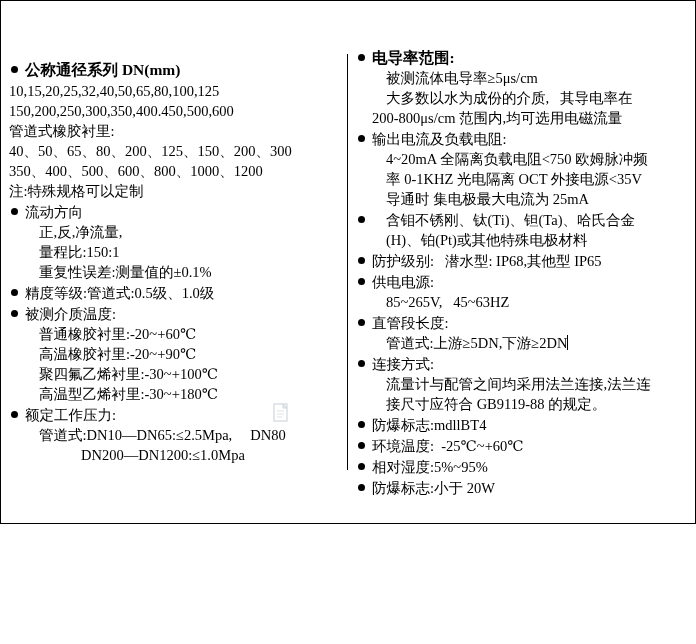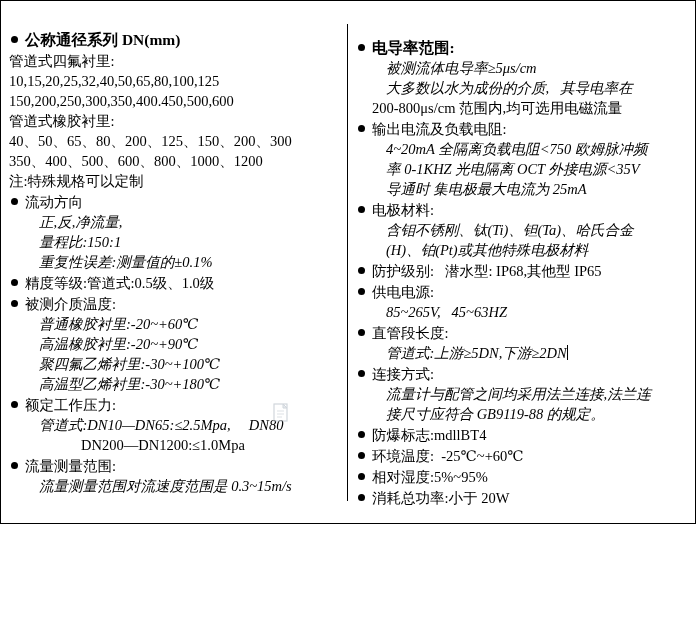--- a/index.html
+++ b/index.html
@@ -55,21 +55,21 @@
   }
   .line {
     font-size: 14.5px;
     line-height: 20px;
     white-space: pre-wrap;
   }
   .line.head {
     font-weight: bold;
     font-size: 15.5px;
   }
-  .line.indent1 { padding-left: 14px; font-style: italic; }
+  .line.indent1 { padding-left: 14px; }
   .line.indent3 { padding-left: 56px; }
   .watermark {
     position: absolute;
     left: 271px;
     top: 401px;
     width: 22px;
     height: 22px;
     opacity: 0.45;
   }
   .watermark svg { display: block; }
@@ -85,21 +85,20 @@
 <body>
 
 <div class="page">
 
   <div class="col col-left" id="left-col">
       <div class="blk">
         <span class="bullet"></span>
         <div class="line head">公称通径系列 DN(mm)</div>
       </div>
       <div class="blk nobullet">
-        <div class="line ">管道式四氟衬里:</div>
         <div class="line ">10,15,20,25,32,40,50,65,80,100,125</div>
         <div class="line ">150,200,250,300,350,400.450,500,600</div>
         <div class="line ">管道式橡胶衬里:</div>
         <div class="line ">40、50、65、80、200、125、150、200、300</div>
         <div class="line ">350、400、500、600、800、1000、1200</div>
         <div class="line ">注:特殊规格可以定制</div>
       </div>
       <div class="blk">
         <span class="bullet"></span>
         <div class="line ">流动方向</div>
@@ -118,44 +117,38 @@
         <div class="line indent1">高温橡胶衬里:-20~+90℃</div>
         <div class="line indent1">聚四氟乙烯衬里:-30~+100℃</div>
         <div class="line indent1">高温型乙烯衬里:-30~+180℃</div>
       </div>
       <div class="blk">
         <span class="bullet"></span>
         <div class="line ">额定工作压力:</div>
         <div class="line indent1">管道式:DN10—DN65:≤2.5Mpa,     DN80</div>
         <div class="line indent3">DN200—DN1200:≤1.0Mpa</div>
       </div>
-      <div class="blk">
-        <span class="bullet"></span>
-        <div class="line ">流量测量范围:</div>
-        <div class="line indent1">流量测量范围对流速度范围是 0.3~15m/s</div>
-      </div>
     </div>
   <div class="col col-right" id="right-col">
       <div class="blk">
         <span class="bullet"></span>
         <div class="line head">电导率范围:</div>
         <div class="line indent1">被测流体电导率≥5μs/cm</div>
         <div class="line indent1">大多数以水为成份的介质,   其导电率在</div>
         <div class="line ">200-800μs/cm 范围内,均可选用电磁流量</div>
       </div>
       <div class="blk">
         <span class="bullet"></span>
         <div class="line ">输出电流及负载电阻:</div>
         <div class="line indent1">4~20mA 全隔离负载电阻&lt;750 欧姆脉冲频</div>
         <div class="line indent1">率 0-1KHZ 光电隔离 OCT 外接电源&lt;35V</div>
         <div class="line indent1">导通时 集电极最大电流为 25mA</div>
       </div>
       <div class="blk">
         <span class="bullet"></span>
-        <div class="line ">电极材料:</div>
         <div class="line indent1">含钼不锈刚、钛(Ti)、钽(Ta)、哈氏合金</div>
         <div class="line indent1">(H)、铂(Pt)或其他特殊电极材料</div>
       </div>
       <div class="blk">
         <span class="bullet"></span>
         <div class="line ">防护级别:   潜水型: IP68,其他型 IP65</div>
       </div>
       <div class="blk">
         <span class="bullet"></span>
         <div class="line ">供电电源:</div>
@@ -179,21 +172,21 @@
       <div class="blk">
         <span class="bullet"></span>
         <div class="line ">环境温度:  -25℃~+60℃</div>
       </div>
       <div class="blk">
         <span class="bullet"></span>
         <div class="line ">相对湿度:5%~95%</div>
       </div>
       <div class="blk">
         <span class="bullet"></span>
-        <div class="line ">消耗总功率:小于 20W</div>
+        <div class="line ">防爆标志:小于 20W</div>
       </div>
     </div>
 
   <div class="watermark">
     <svg width="22" height="22" viewBox="0 0 22 22">
       <rect x="2" y="2" width="13" height="17" fill="#ffffff" stroke="#9aa6b2" stroke-width="1.2"></rect>
       <path d="M11 2 L15 6 L11 6 Z" fill="#c8d2da" stroke="#9aa6b2" stroke-width="1"></path>
       <line x1="5" y1="9" x2="12" y2="9" stroke="#b5bfc8" stroke-width="1"></line>
       <line x1="5" y1="12" x2="12" y2="12" stroke="#b5bfc8" stroke-width="1"></line>
       <line x1="5" y1="15" x2="10" y2="15" stroke="#b5bfc8" stroke-width="1"></line>

